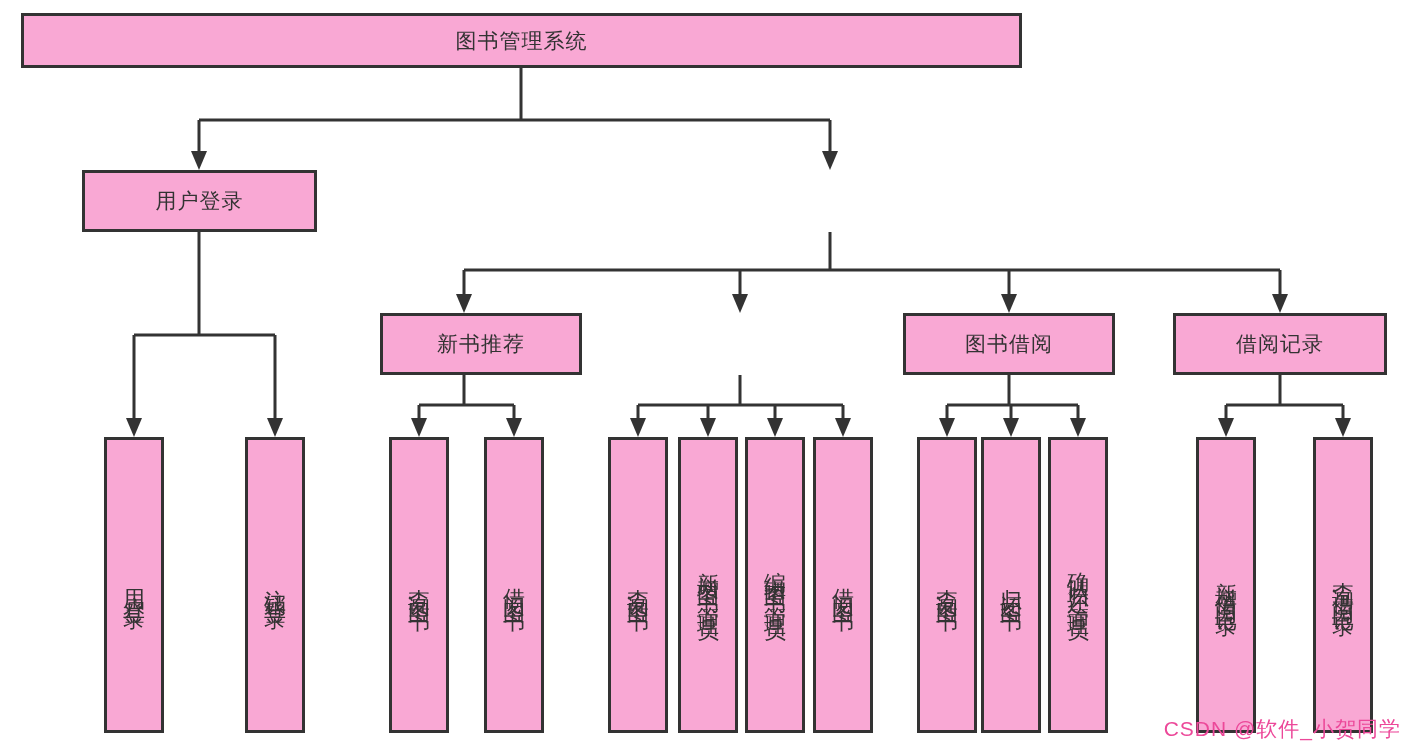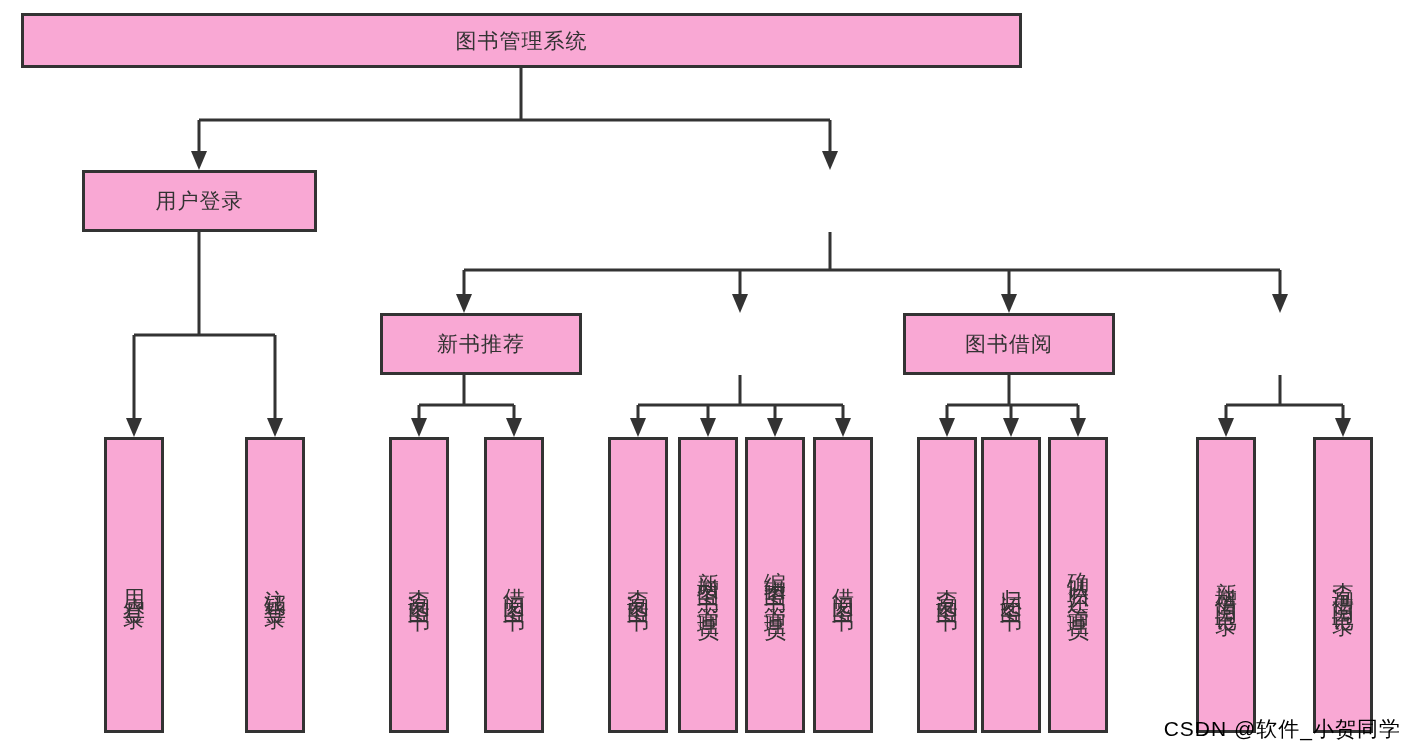--- a/index.html
+++ b/index.html
@@ -47,21 +47,21 @@
   
   .lf-a0{left:104px;}  .lf-a1{left:245px;}
   .lf-b0{left:389px;}  .lf-b1{left:484px;}
   .lf-c0{left:608px;}  .lf-c1{left:678px;}  .lf-c2{left:745px;}  .lf-c3{left:813px;}
   .lf-d0{left:917px;}  .lf-d1{left:981px;}  .lf-d2{left:1048px;}
   .lf-e0{left:1196px;} .lf-e1{left:1313px;}
   .watermark{
     position:absolute;
     right:4px;bottom:4px;
     font-size:21px;
-    color:#000000;
+    color:#ec4899;
     z-index:5;
     letter-spacing:1px;
   }
 </style>
 </head>
 <body>
 
 <div class="canvas">
 
   <svg class="connectors" width="1405" height="747" viewBox="0 0 1405 747" aria-hidden="true">
@@ -103,20 +103,21 @@
       <polygon points="1335,418 1351,418 1343,437"></polygon>
     </g>
   </svg>
 
   <div class="node n-root">图书管理系统</div>
 
   <div class="node n-b0">用户登录</div>
 
   <div class="node n-m0">新书推荐</div>
   <div class="node n-m2">图书借阅</div>
+  <div class="node n-m3">借阅记录</div>
 
   <div class="node leaf lf-a0">
     <span class="vtext">用户登录</span>
   </div>
   <div class="node leaf lf-a1">
     <span class="vtext">注销登录</span>
   </div>
 
   <div class="node leaf lf-b0">
     <span class="vtext">查询图书</span>

